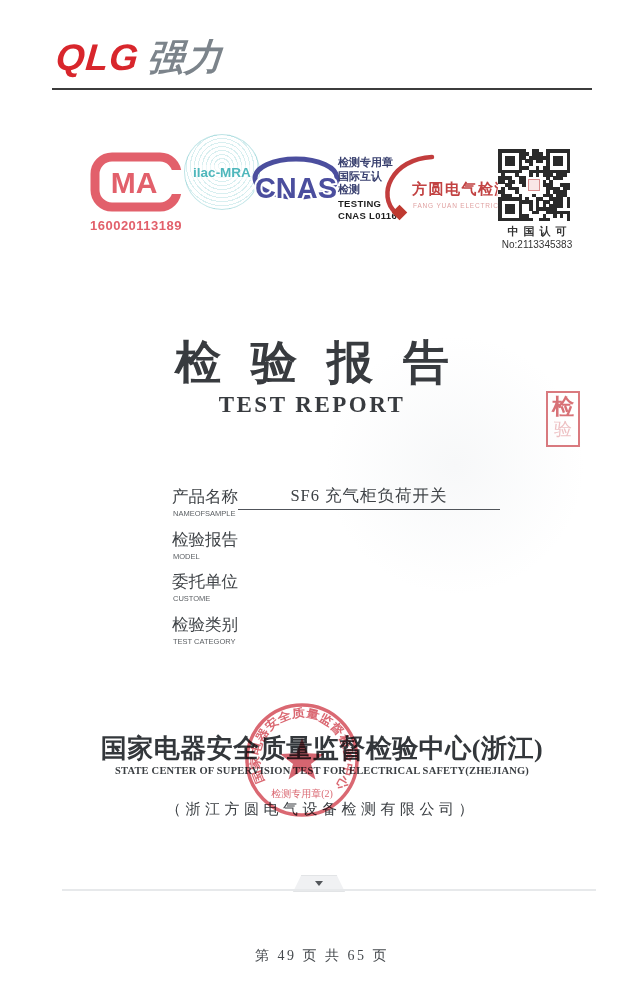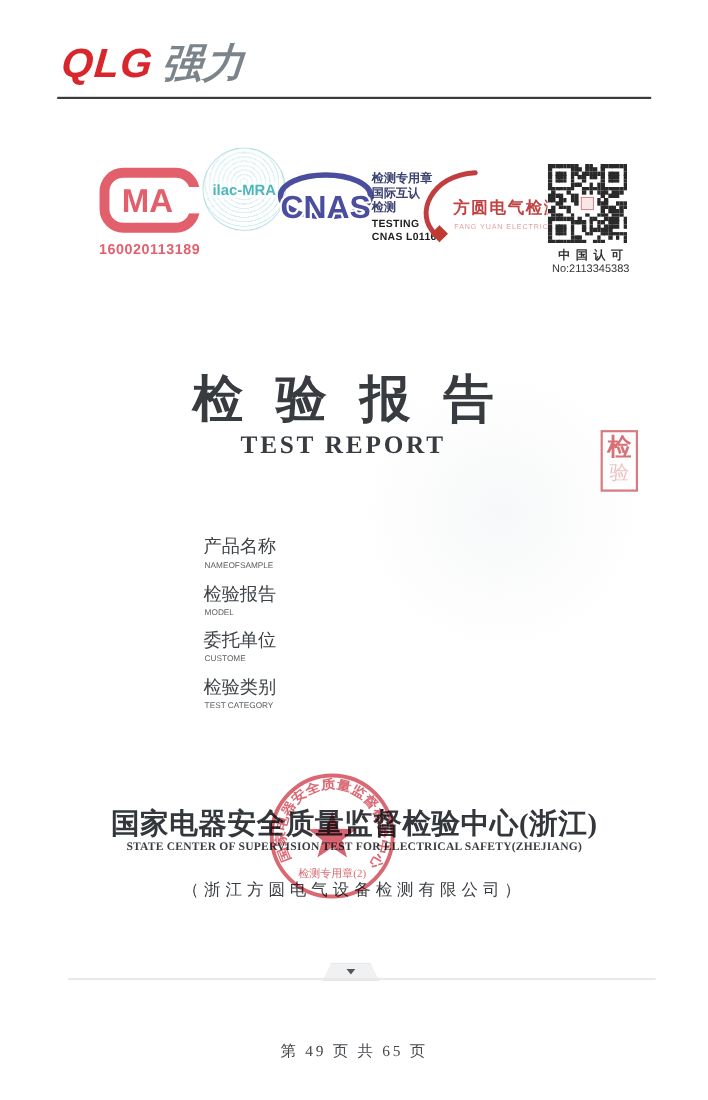--- a/index.html
+++ b/index.html
@@ -58,21 +58,21 @@
     font-weight:700;color:#383b3f;letter-spacing:2.5px;}
 
   
   .seal-rect{position:absolute;left:546px;top:391px;width:30px;height:52px;
     border:2px solid rgba(206,77,84,.75);display:flex;flex-direction:column;align-items:center;
     justify-content:flex-start;mix-blend-mode:multiply;}
   .seal-rect .s1{color:rgba(206,77,84,.8);font-size:22px;font-weight:700;line-height:24px;margin-top:2px;}
   .seal-rect .s2{color:rgba(206,77,84,.35);font-size:18px;line-height:20px;}
 
   
-  .frow{position:absolute;left:185px;width:328px;display:flex;align-items:flex-end;height:24px;}
+  .frow{position:absolute;left:172px;width:328px;display:flex;align-items:flex-end;height:24px;}
   .flabel{font-size:16.5px;color:#3e4246;white-space:nowrap;position:relative;padding-bottom:2px;}
   .fsub{position:absolute;left:1px;top:23px;font-size:7.5px;color:#5c6064;
     font-family:"Liberation Sans",sans-serif;white-space:nowrap;letter-spacing:0;}
   .fline{flex:1;border-bottom:1.5px solid #50545a;text-align:center;font-size:16.5px;
     color:#3e4246;padding-bottom:2px;letter-spacing:1px;white-space:nowrap;}
 
   
   .issuer-zh{position:absolute;left:0;top:731px;width:644px;text-align:center;font-size:26px;
     font-weight:700;color:#33373b;letter-spacing:.5px;}
   .issuer-en{position:absolute;left:0;top:765px;width:644px;text-align:center;font-size:10.5px;
@@ -410,20 +410,21 @@
   <div class="seal-rect">
     <span class="s1">检</span>
     <span class="s2">验</span>
   </div>
 
   <div class="frow" style="top:486px;">
     <span class="flabel">
       <span>产品名称</span>
       <span class="fsub">NAMEOFSAMPLE</span>
     </span>
+    <span class="fline">SF6 充气柜负荷开关</span>
   </div>
   <div class="frow" style="top:529px;">
     <span class="flabel">
       <span>检验报告</span>
       <span class="fsub">MODEL</span>
     </span>
   </div>
   <div class="frow" style="top:571px;">
     <span class="flabel">
       <span>委托单位</span>

